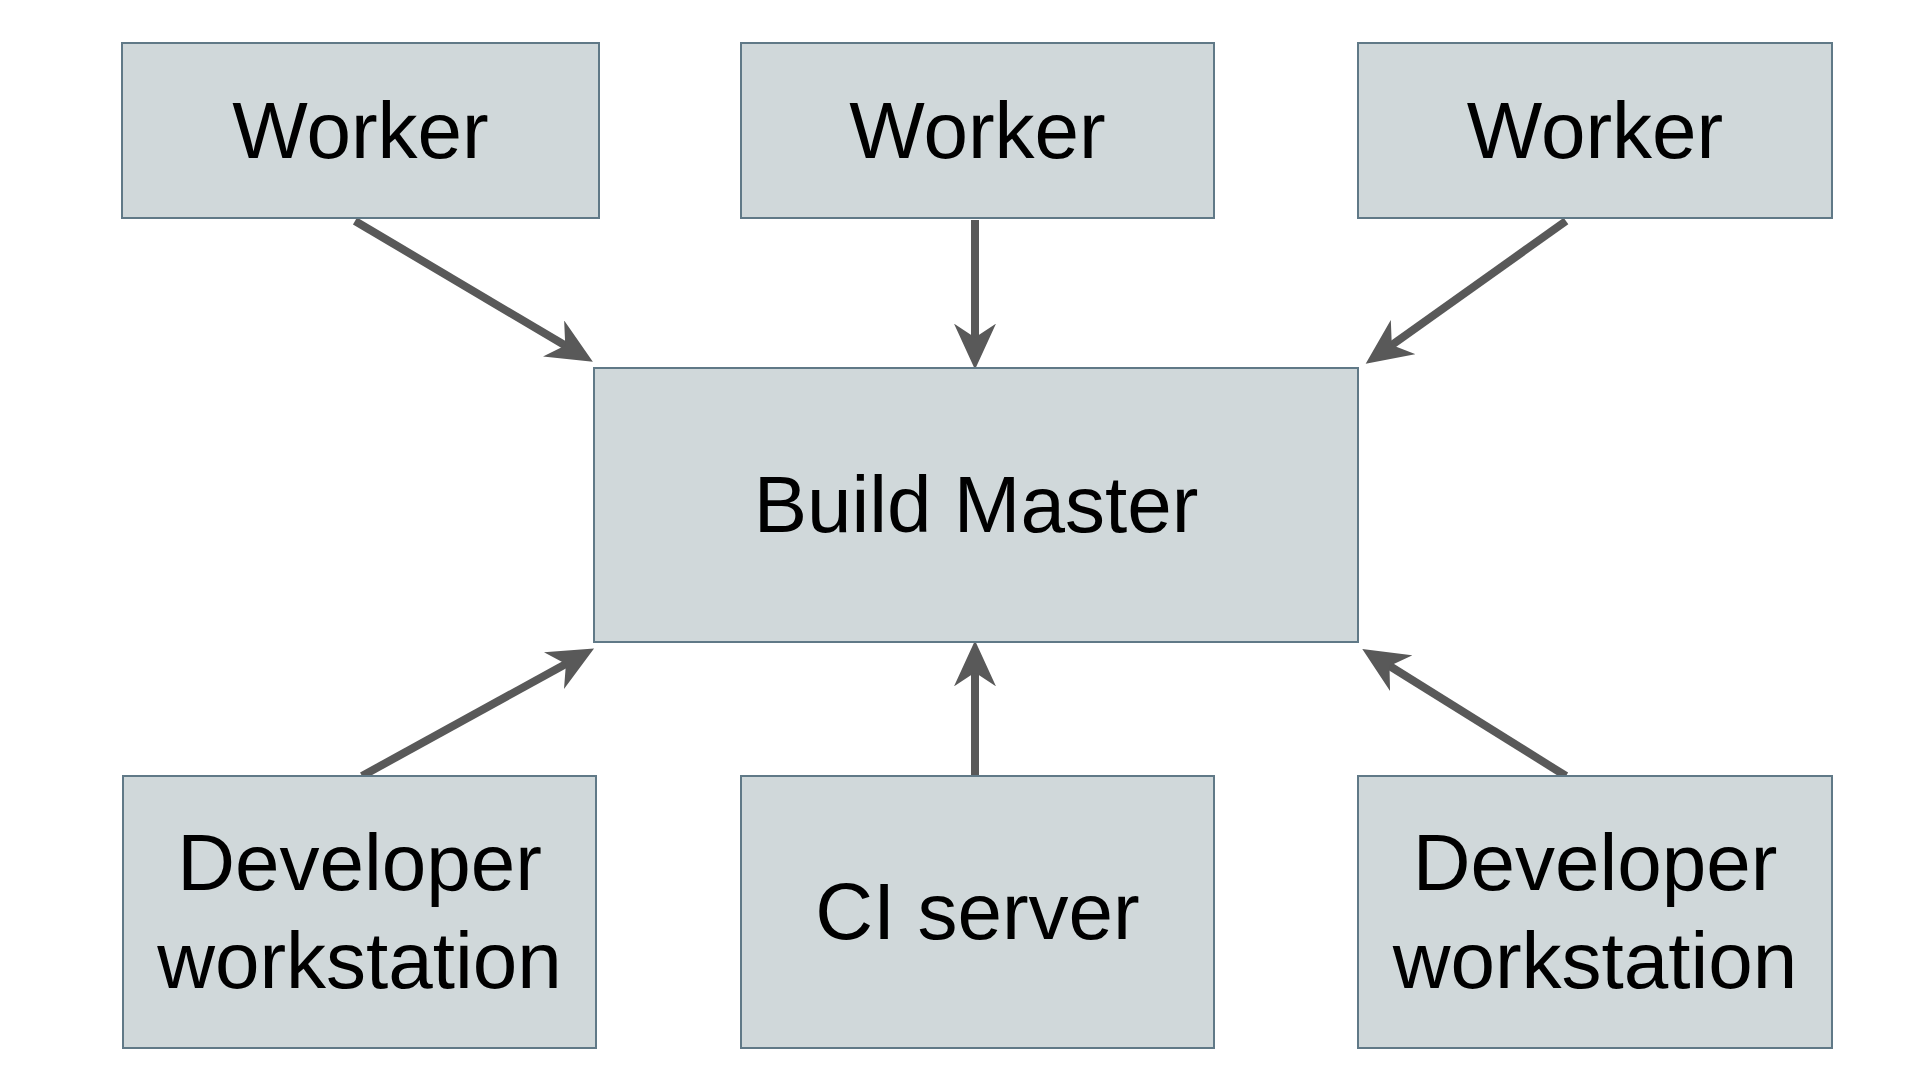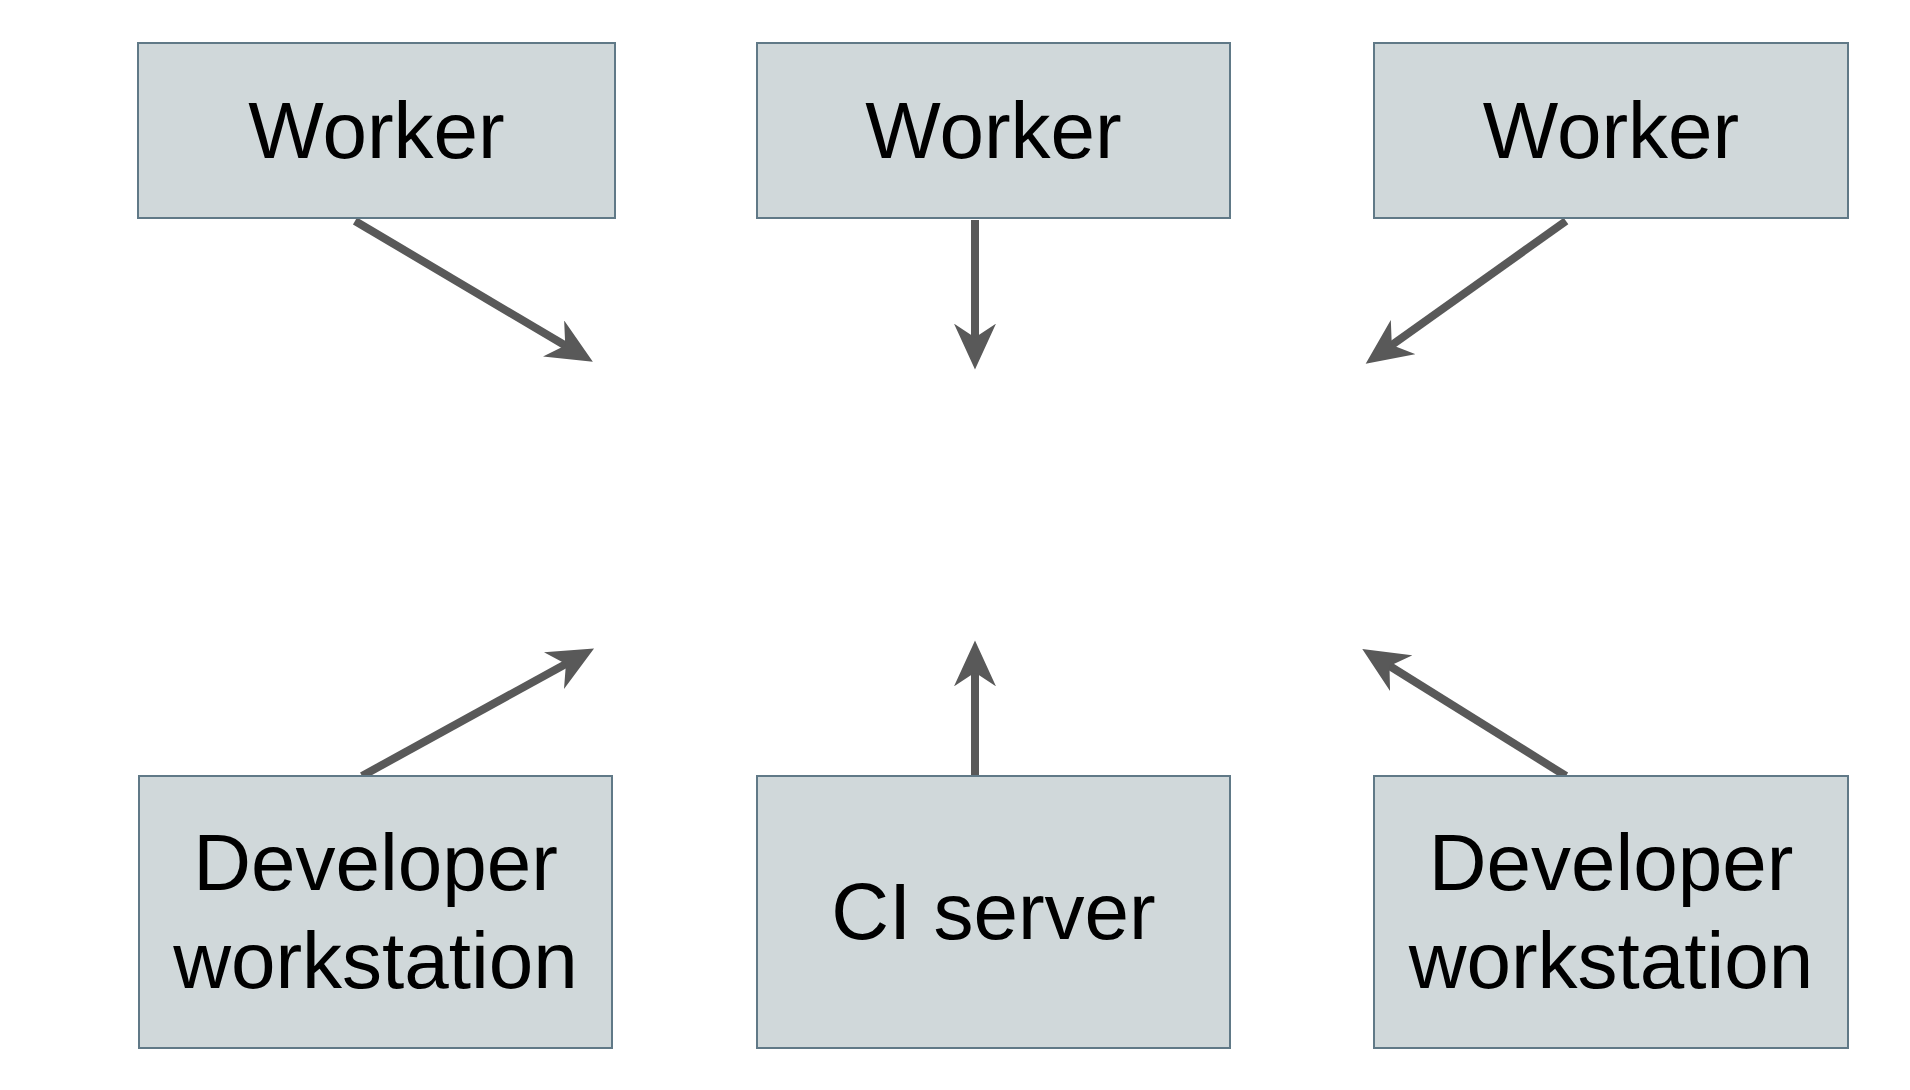--- a/index.html
+++ b/index.html
@@ -36,21 +36,20 @@
     fill: var(--arrow);
   }
   .node {
     position: absolute;
     background: var(--node-fill);
     border: 2px solid var(--node-border);
     display: flex;
     align-items: center;
     justify-content: center;
     text-align: center;
-    margin-left: 16px;
   }
   .node-label {
     color: var(--label-text);
     font-size: 80px;
     line-height: 1.22;
     letter-spacing: 0px;
   }
   
   .n-worker1      { left: 121px;  top: 42px;  width: 479px; height: 177px; }
   .n-worker2      { left: 740px;  top: 42px;  width: 475px; height: 177px; }
@@ -84,20 +83,23 @@
   </div>
 
   <div class="node n-worker2">
     <span class="node-label">Worker</span>
   </div>
 
   <div class="node n-worker3">
     <span class="node-label">Worker</span>
   </div>
 
+  <div class="node n-buildmaster">
+    <span class="node-label">Build Master</span>
+  </div>
 
   <div class="node n-devws-left">
     <span class="node-label">Developer workstation</span>
   </div>
 
   <div class="node n-ciserver">
     <span class="node-label">CI server</span>
   </div>
 
   <div class="node n-devws-right">

